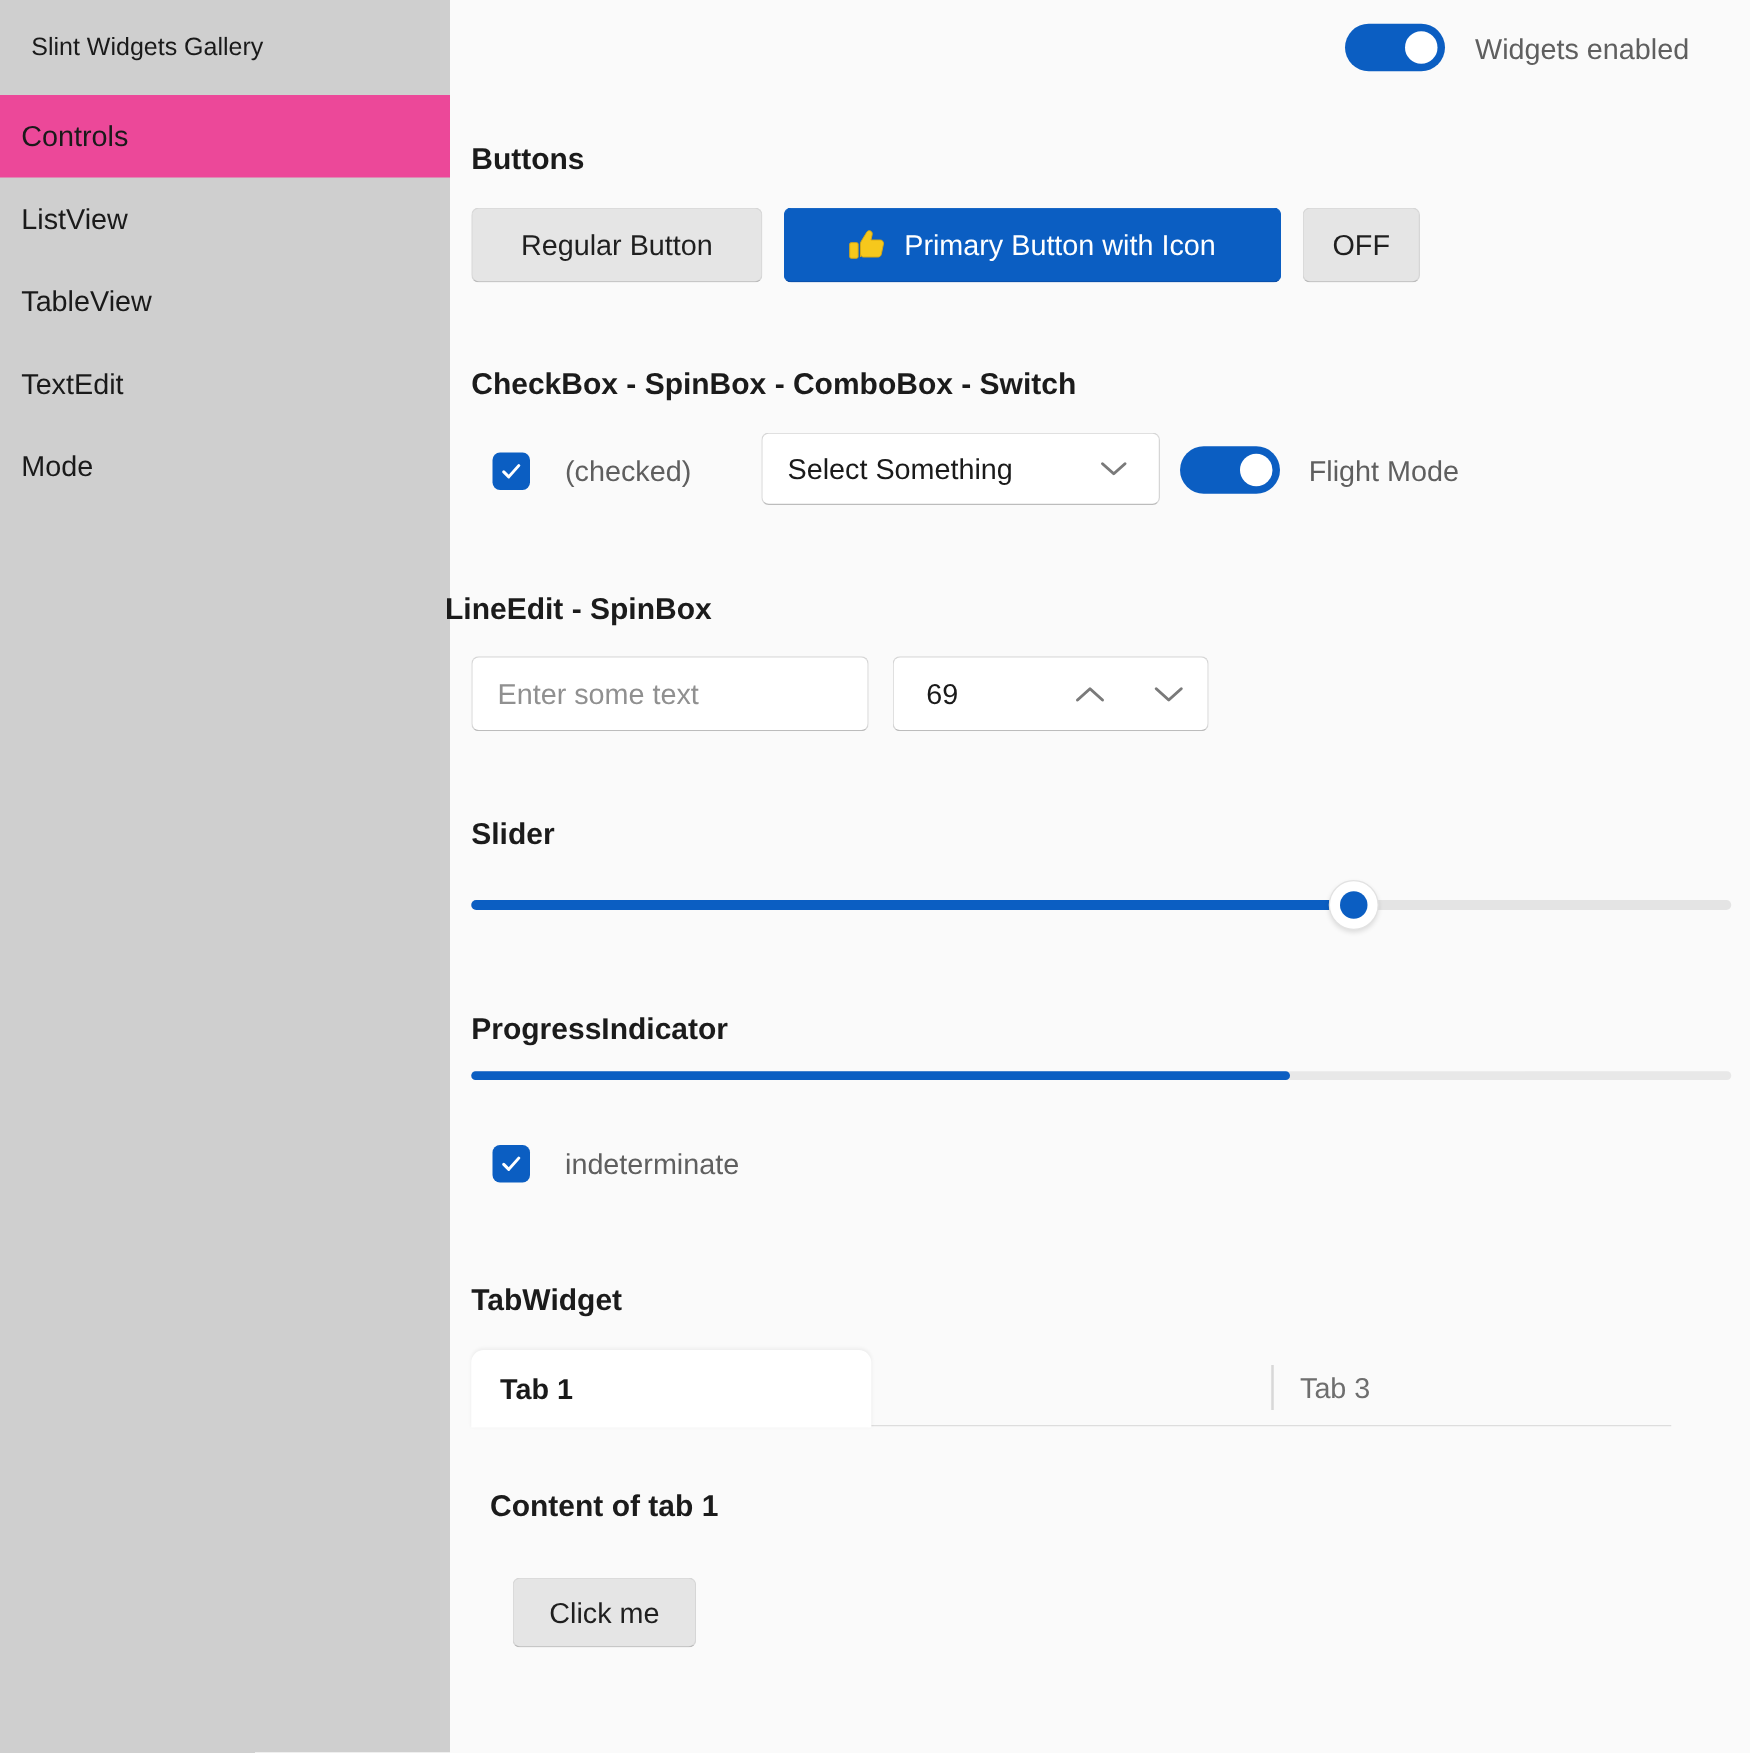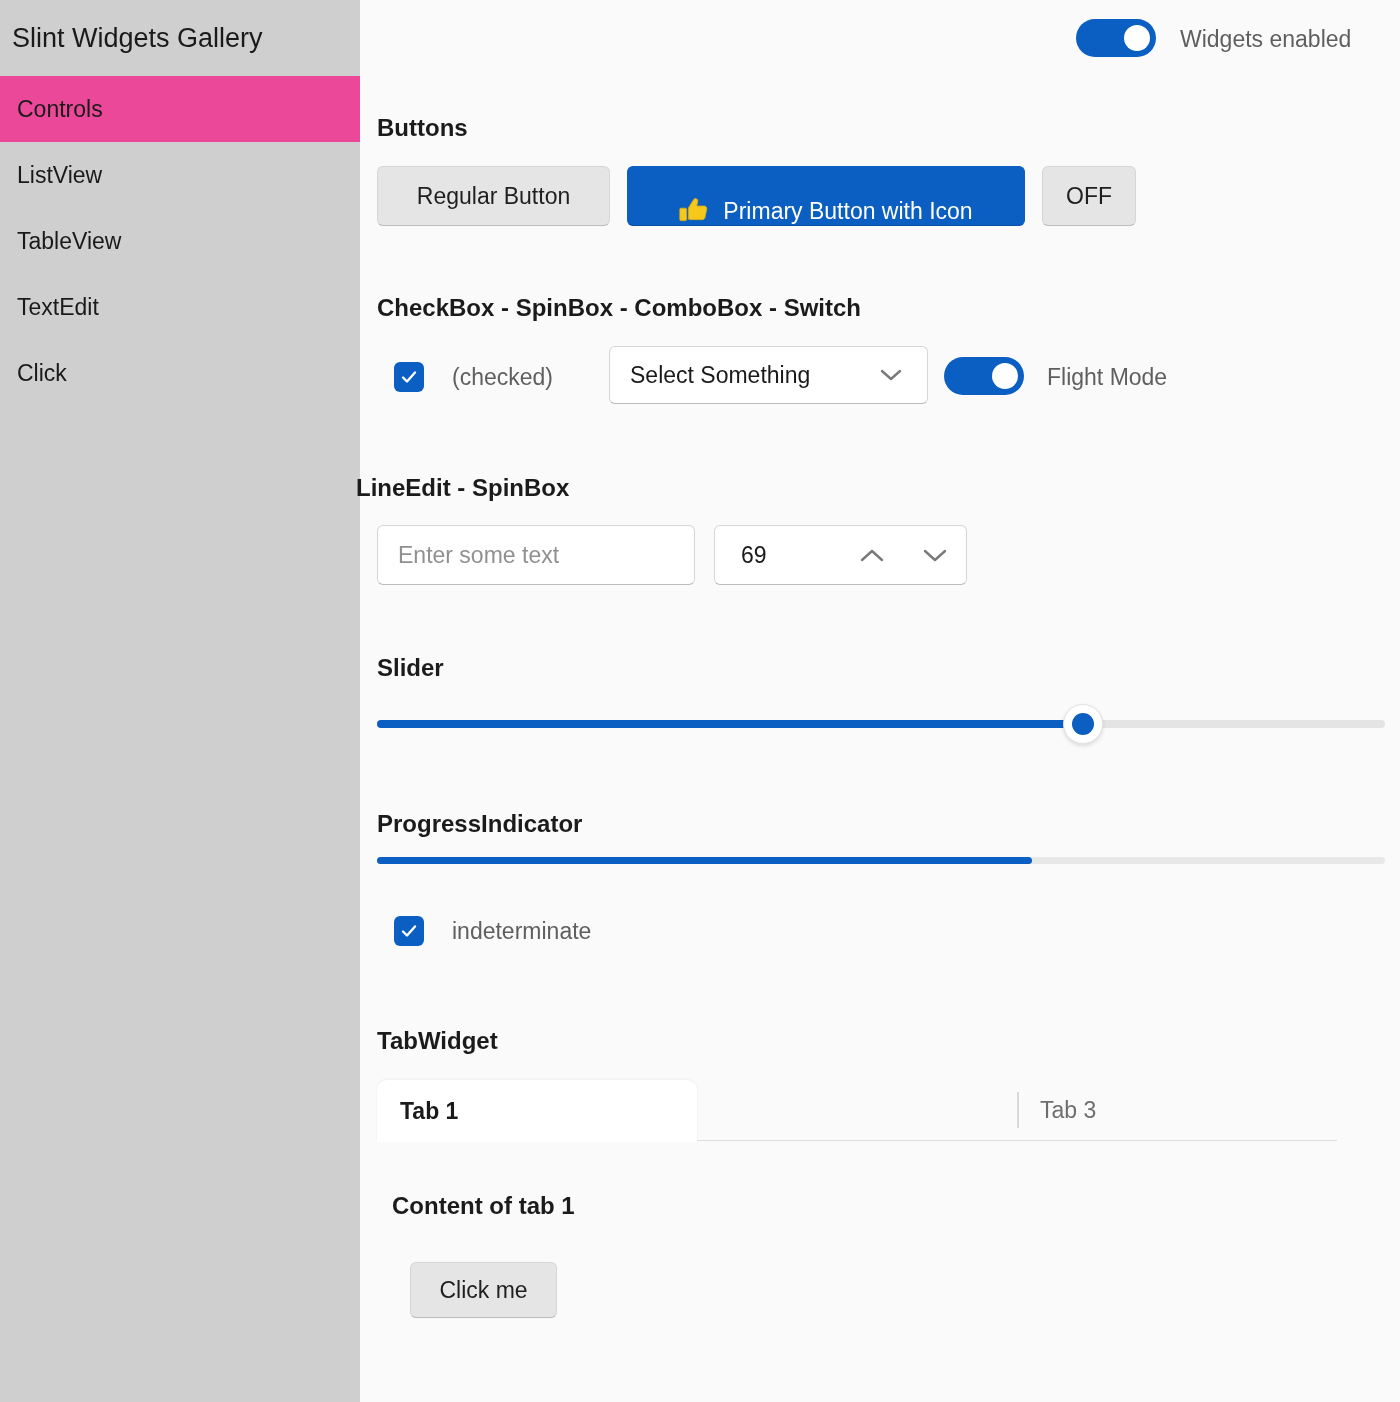--- a/index.html
+++ b/index.html
@@ -12,42 +12,42 @@
     color:#1a1a1a;
   }
 
   
   .sidebar {
     position:absolute; left:0; top:0; width:360px; height:1402px;
     background:#cfcfcf;
   }
   .sidebar-title {
     height:76px; display:flex; align-items:center;
-    padding-left:12px; font-size:27px; color:#1a1a1a;
+    padding-left:25px; font-size:20px; color:#1a1a1a;
   }
   .nav-item {
     height:66px; display:flex; align-items:center;
     padding-left:17px; font-size:23px; color:#1a1a1a; cursor:default;
   }
   .nav-item.selected { background:#ec4899; }
 
   
   .section-heading {
     position:absolute; font-size:24px; font-weight:700; color:#1b1b1b;
   }
   .btn {
     position:absolute; height:60px; background:#e5e5e5;
     border:1px solid #d6d6d6; border-bottom-color:#bcbcbc;
     border-radius:6px; font-size:23px; color:#1f1f1f;
     display:flex; align-items:center; justify-content:center;
     font-family:"Liberation Sans", sans-serif;
   }
   .btn.primary {
     background:#0b5ec2; color:#ffffff; border:1px solid #0b5ec2;
-    border-bottom-color:#0a4da6; gap:14px;align-items:flex-end;
+    border-bottom-color:#0a4da6; gap:14px;
   }
   .checkbox {
     position:absolute; width:30px; height:30px; border-radius:6px;
     background:#0b5ec2; display:flex; align-items:center; justify-content:center;
   }
   .gray-label { position:absolute; font-size:23px; color:#5f5f5f; }
   .field {
     position:absolute; height:60px; background:#ffffff;
     border:1px solid #d6d6d6; border-bottom-color:#bcbcbc; border-radius:6px;
   }
@@ -126,21 +126,21 @@
   <div class="nav-item">
     <span>ListView</span>
   </div>
   <div class="nav-item">
     <span>TableView</span>
   </div>
   <div class="nav-item">
     <span>TextEdit</span>
   </div>
   <div class="nav-item">
-    <span>Click</span>
+    <span>Mode</span>
   </div>
 </div>
 
 <div class="switch" style="left:1076px; top:19px;">
   <div class="knob"></div>
 </div>
 <div class="gray-label" style="left:1180px; top:26px;">Widgets enabled</div>
 
 <div class="section-heading" style="left:377px; top:114px;">Buttons</div>
 

